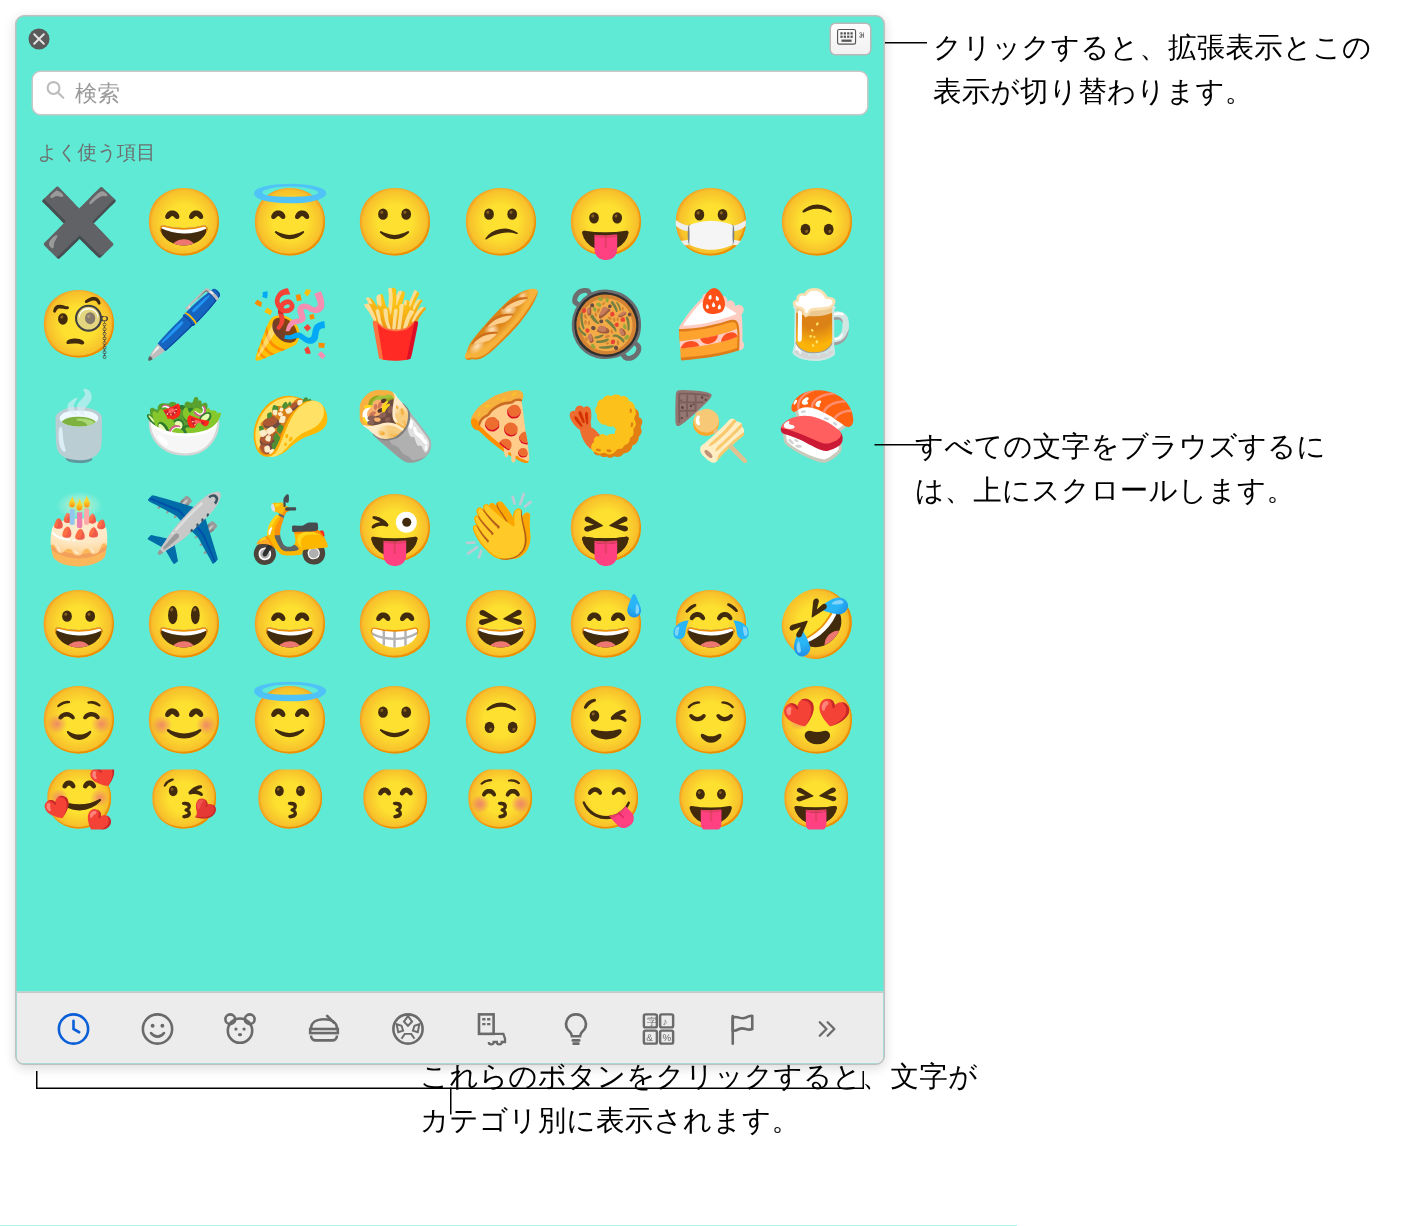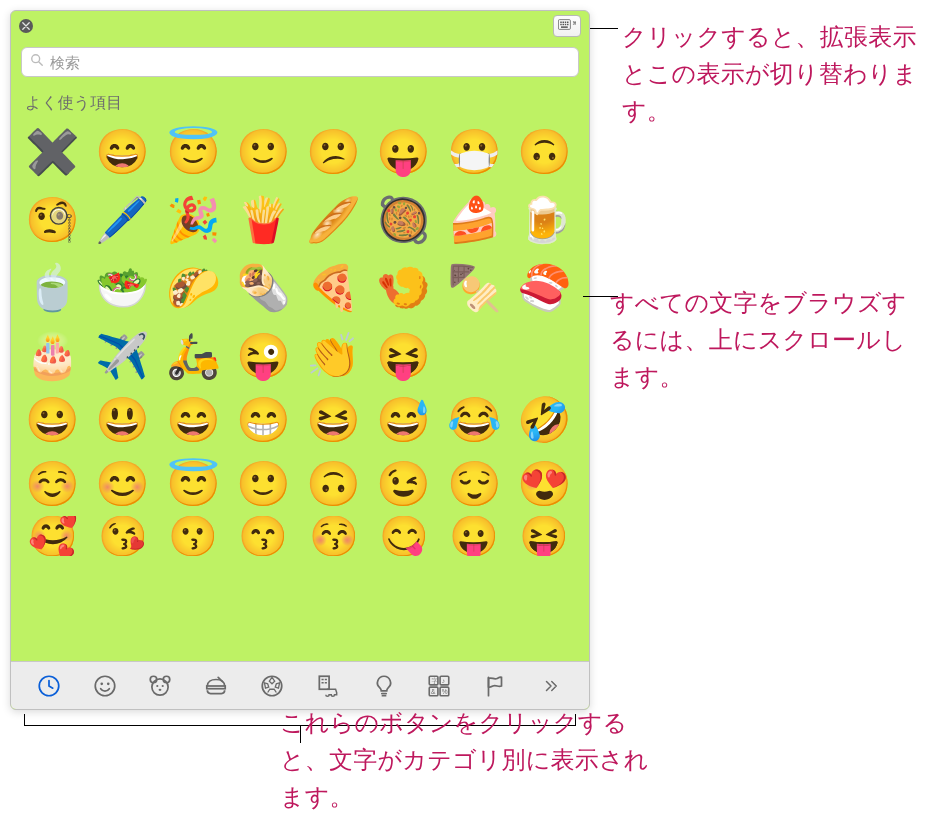--- a/index.html
+++ b/index.html
@@ -9,21 +9,21 @@
     width: 934px;
     height: 817px;
     position: relative;
   }
   .panel {
     position: absolute;
     left: 10px;
     top: 10px;
     width: 580px;
     height: 700px;
-    background: #bef264;
+    background: #5eead4;
     border: 1px solid #c0c0c0;
     border-radius: 6px;
     box-shadow: 0 2px 8px rgba(0,0,0,0.15);
     display: flex;
     flex-direction: column;
     overflow: hidden;
   }
   .titlebar {
     height: 30px;
     display: flex;
@@ -71,21 +71,21 @@
     background:transparent;
     color:#333;
   }
   .search input::placeholder { color:#9a9a9a; }
   .scroll {
     flex:1;
     overflow:hidden;
     padding: 0 10px;
   }
   .section-title {
-    font-size: 16px;
+    font-size: 13px;
     color: #6e6e6e;
     margin: 8px 0 6px 4px;
   }
   .emoji-grid {
     display: grid;
     grid-template-columns: repeat(8, 1fr);
     gap: 4px;
   }
   .emoji-cell {
     width: 64px;
@@ -119,23 +119,23 @@
     border-radius:4px;
     color:#6a6a6a;
   }
   .cat-btn.active { color:#0a5fd8; }
   .cat-btn svg { width:26px; height:26px; }
   .cat-btn.more svg { width:18px; height:18px; }
 
   
   .callout {
     position:absolute;
-    font-size: 24px;
+    font-size: 19px;
     line-height: 1.55;
-    color:#be185d;
+    color:#000000;
     letter-spacing: 0.01em;
   }
   .callout-line {
     position:absolute;
     background:#000;
     height:1px;
   }
   .bracket {
     position:absolute;
     border:1px solid #000;

